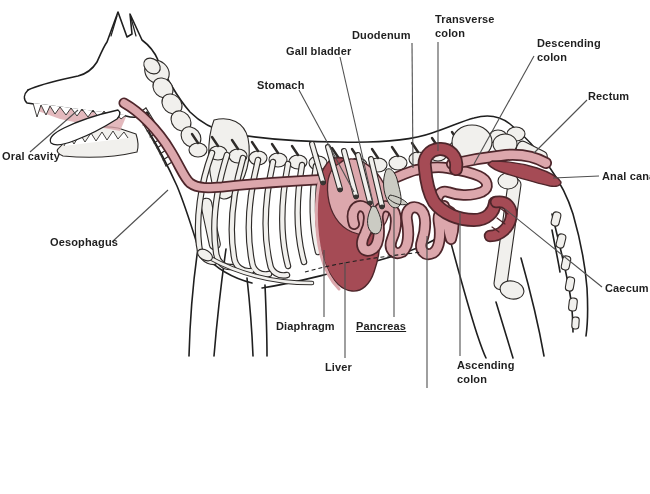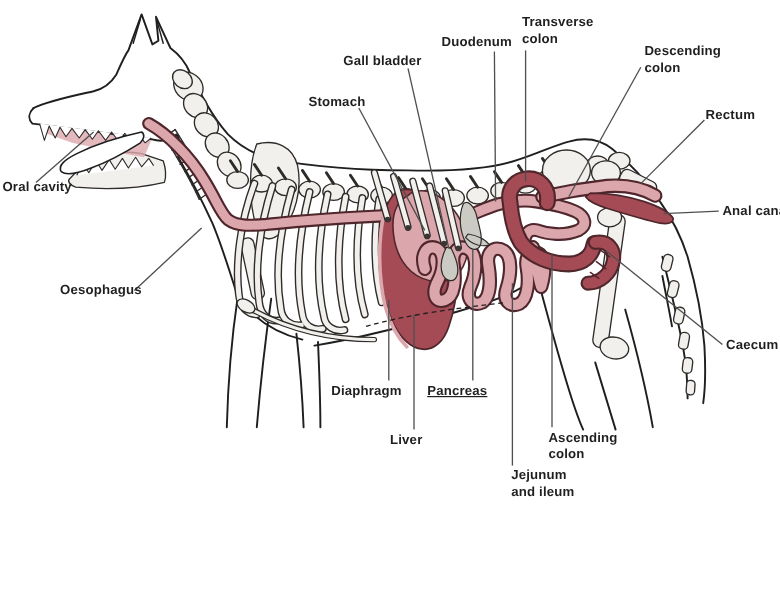--- a/index.html
+++ b/index.html
@@ -261,28 +261,26 @@
     <line class="leader" x1="345" y1="358" x2="345" y2="262"></line>
     <line class="leader" x1="460" y1="356" x2="460" y2="212"></line>
     <line class="leader" x1="427" y1="388" x2="427" y2="236"></line>
   </g>
 </svg>
 
   <div class="label" style="left:2px;top:149px;text-align:center;">Oral cavity</div>
   <div class="label" style="left:50px;top:235px;">Oesophagus</div>
   <div class="label" style="left:257px;top:78px;">Stomach</div>
   <div class="label" style="left:286px;top:44px;">Gall bladder</div>
-  <div class="label" style="left:368px;top:28px;">Duodenum</div>
+  <div class="label" style="left:352px;top:28px;">Duodenum</div>
   <div class="label" style="left:435px;top:12px;">Transverse
 colon</div>
   <div class="label" style="left:537px;top:36px;">Descending
 colon</div>
   <div class="label" style="left:588px;top:89px;text-align:right;">Rectum</div>
   <div class="label" style="left:602px;top:169px;">Anal canal</div>
   <div class="label" style="left:605px;top:281px;">Caecum</div>
   <div class="label" style="left:276px;top:319px;">Diaphragm</div>
   <div class="label" style="left:356px;top:319px;text-decoration:underline;">Pancreas</div>
   <div class="label" style="left:325px;top:360px;">Liver</div>
   <div class="label" style="left:457px;top:358px;">Ascending
 colon</div>
-  <div class="label" style="left:426px;top:389px;">Jejunum
-and ileum</div>
 </div>
 
 </body></html>

